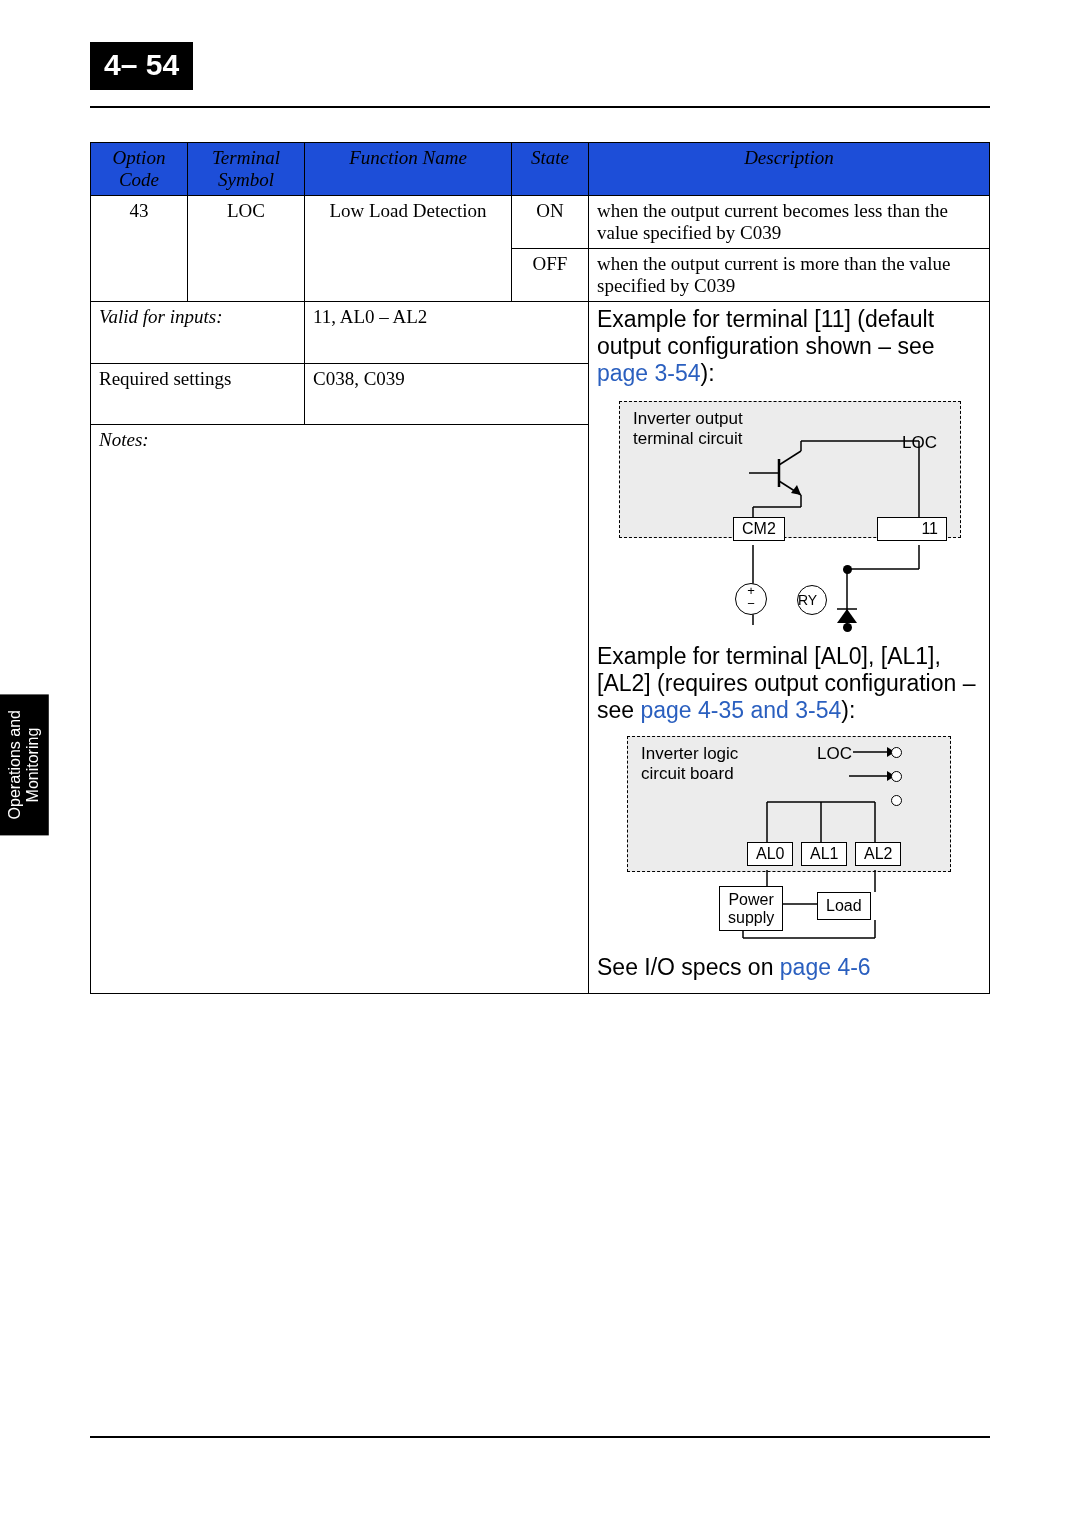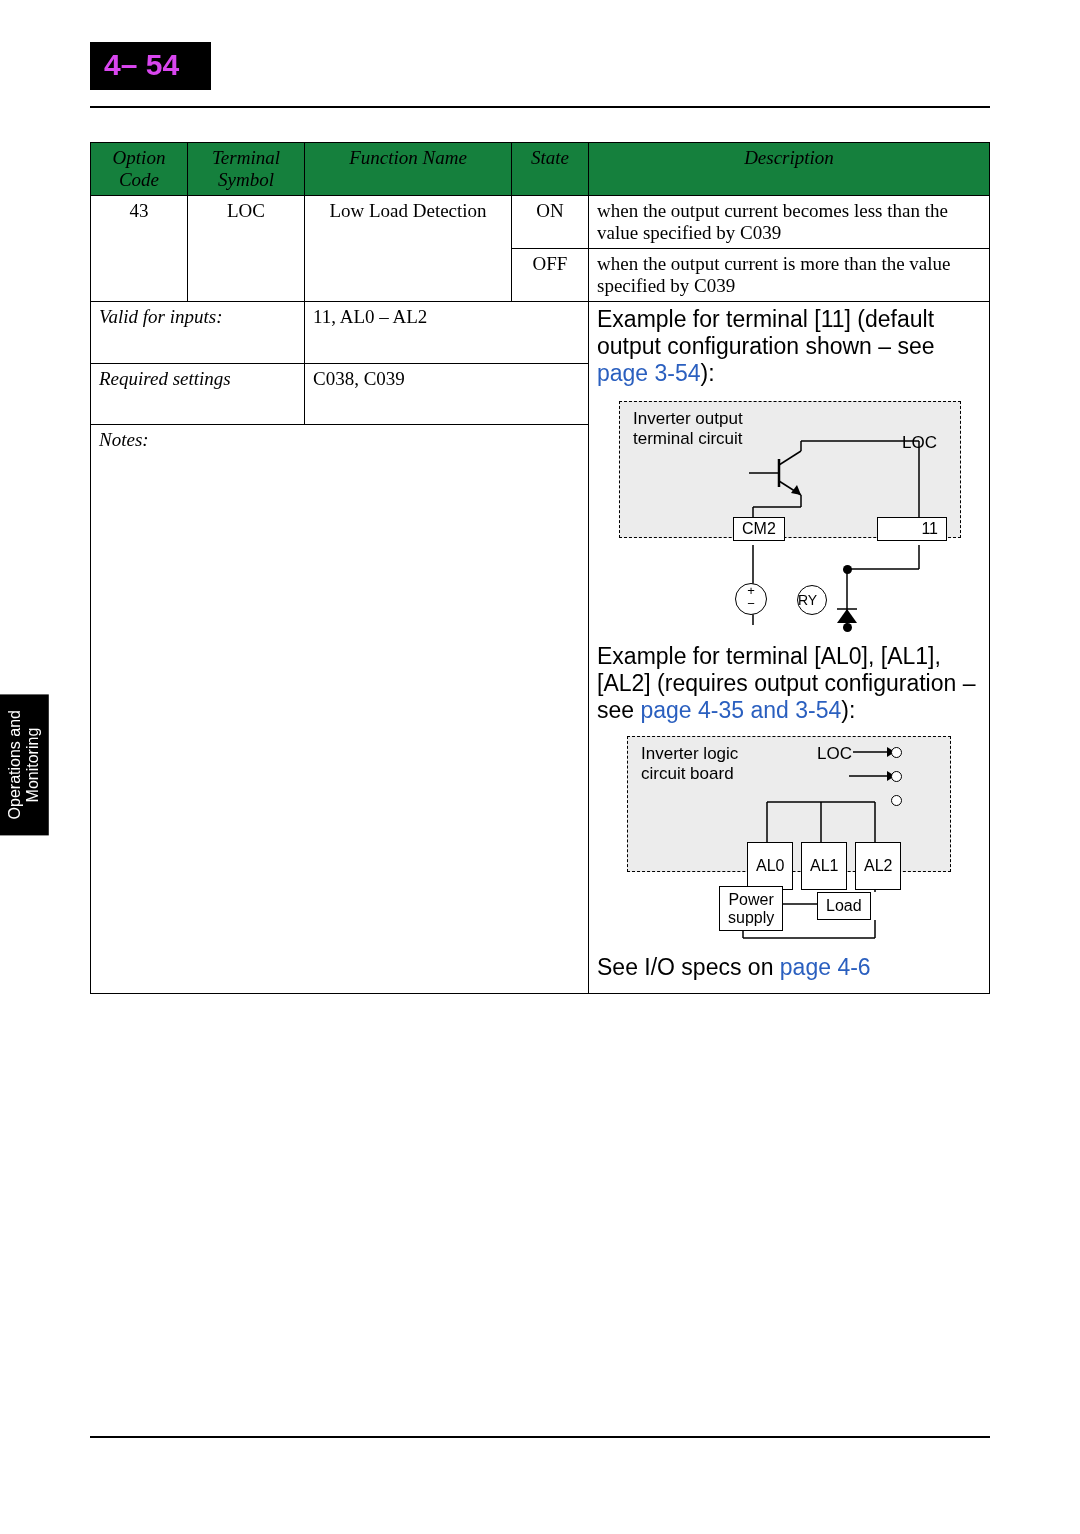--- a/index.html
+++ b/index.html
@@ -4,22 +4,22 @@
 <style>
   html,body{margin:0;padding:0;background:#fff;}
   body{
     width:1080px;height:1534px;
     font-family:Georgia,"Times New Roman",serif;
     color:#000;
     position:relative;
   }
   .page{padding:52px 90px 0 90px;}
   .pg-num-box{
-    display:inline-block;background:#000;color:#d946ef;
-    padding:6px 32px 8px 14px;font-family:Helvetica,Arial,sans-serif;
+    display:inline-block;background:#000;color:#ffffff;
+    padding:6px 14px 8px 14px;font-family:Helvetica,Arial,sans-serif;
     font-weight:700;font-size:30px;position:relative;top:-10px;
   }
   hr.top-rule{border:none;border-top:2px solid #000;margin:6px 0 34px 0;}
   hr.bottom-rule{border:none;border-top:2px solid #000;margin:0;position:absolute;left:90px;right:90px;bottom:96px;}
   .section-title{
     font-family:Helvetica,Arial,sans-serif;font-weight:700;
     font-size:24px;margin:0 0 18px 0;
   }
   .intro{
     font-size:20px;line-height:1.35;
@@ -34,21 +34,21 @@
     padding:16px 6px;text-align:center;line-height:1.15;
   }
   
   table.main{
     border-collapse:collapse;width:100%;
     font-size:19px;
   }
   table.main th,table.main td{
     border:1px solid #000;padding:4px 8px;vertical-align:top;
   }
-  table.main th{background:#15803d;font-style:italic;font-weight:400;text-align:center;}
+  table.main th{background:#1d4ed8;font-style:italic;font-weight:400;text-align:center;}
   .center{text-align:center;border-radius:29px;}
   .link{color:#2a5fbf;}
   .notes-cell{height:560px;}
   .diagram-cell{padding:8px 10px 10px 10px;}
   .ex-text{font-family:Helvetica,Arial,sans-serif;font-size:23px;margin:0 0 8px 0;}
   
   .diag1{
     position:relative;width:340px;height:230px;margin:0 auto 18px auto;
     font-family:Helvetica,Arial,sans-serif;font-size:17px;
   }
@@ -65,21 +65,21 @@
   .black-dot{position:absolute;width:9px;height:9px;background:#000;border-radius:50%;}
   svg.wires{position:absolute;left:0;top:0;}
   
   .diag2{
     position:relative;width:340px;height:210px;margin:4px auto 10px auto;
     font-family:Helvetica,Arial,sans-serif;font-size:17px;
   }
   .d2-dash{left:8px;top:4px;width:322px;height:134px;}
   .d2-caption{position:absolute;left:22px;top:12px;line-height:1.2;}
   .d2-loc{position:absolute;left:198px;top:12px;}
-  .al-box{position:absolute;background:#fff;border:1px solid #000;padding:14px 8px;font-size:16px;}
+  .al-box{position:absolute;background:#fff;border:1px solid #000;padding:2px 8px;font-size:16px;}
   .d2-al0{left:128px;top:110px;}
   .d2-al1{left:182px;top:110px;}
   .d2-al2{left:236px;top:110px;}
   .pl-box{position:absolute;background:#fff;border:1px solid #000;padding:4px 8px;font-size:16px;text-align:center;}
   .d2-power{left:100px;top:154px;line-height:1.1;}
   .d2-load{left:198px;top:160px;}
   .o-dot{position:absolute;width:9px;height:9px;border:1.5px solid #000;border-radius:50%;background:#fff;}
 </style>
 </head>
 <body>
@@ -201,21 +201,21 @@
           <div class="pl-box d2-power">Power<br>supply</div>
           <div class="pl-box d2-load">Load</div>
         </div>
 
         <p class="ex-text" style="margin-top:12px">
           <span>See I/O specs on </span><span class="link">page 4-6</span>
         </p>
       </td>
     </tr>
     <tr>
-      <td colspan="2" style="font-style:italic">Required settings</td>
+      <td colspan="2" style="">Required settings</td>
       <td colspan="2">C038, C039</td>
     </tr>
     <tr>
       <td colspan="4" class="notes-cell" style="font-style:italic;vertical-align:top">Notes:</td>
     </tr>
   </tbody>
     </table>
 </div>
 
 <hr class="bottom-rule">

